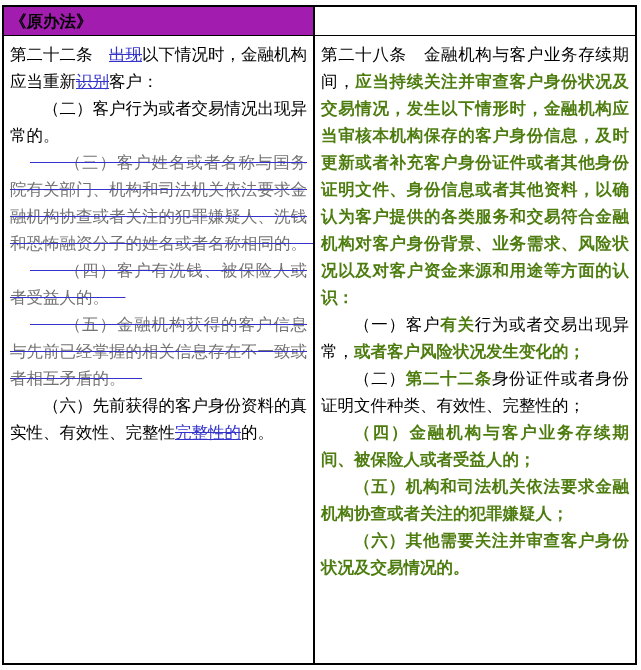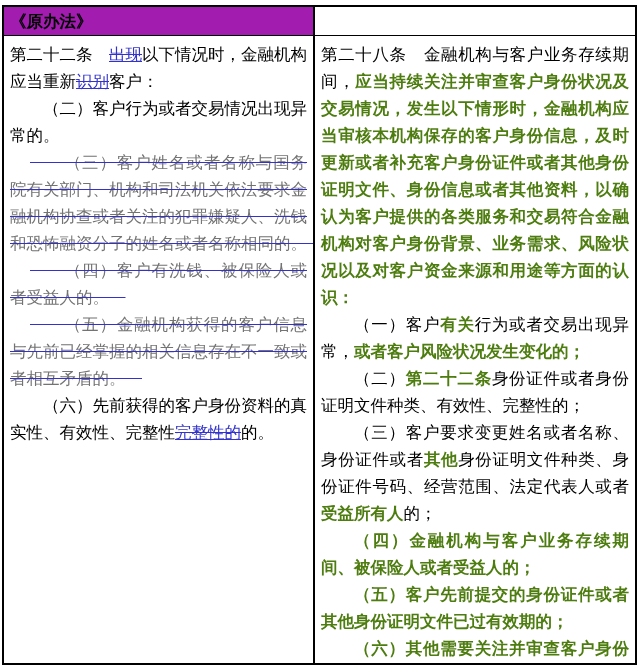--- a/index.html
+++ b/index.html
@@ -99,19 +99,18 @@
         <p class="ind"><span class="run-n">（二）客户行为或者交易情况出现异常的。</span></p>
         <p class=""><span class="run-d">　　（三）客户姓名或者名称与国务院有关部门、机构和司法机关依法要求金融机构协查或者关注的犯罪嫌疑人、洗钱和恐怖融资分子的姓名或者名称相同的。　</span></p>
         <p class=""><span class="run-d">　　（四）客户有洗钱、被保险人或者受益人的。　</span></p>
         <p class=""><span class="run-d">　　（五）金融机构获得的客户信息与先前已经掌握的相关信息存在不一致或者相互矛盾的。　</span></p>
         <p class="ind"><span class="run-n">（六）先前获得的客户身份资料的真实性、有效性、完整性</span><span class="run-di">完整性的</span><span class="run-n">的。</span></p>
       </div>
     <div class="td right-col" id="right-cell">
         <p class=""><span class="run-n">第二十八条　金融机构与客户业务存续期间，</span><span class="run-r">应当持续关注并审查客户身份状况及交易情况，发生以下情形时，金融机构应当审核本机构保存的客户身份信息，及时更新或者补充客户身份证件或者其他身份证明文件、身份信息或者其他资料，以确认为客户提供的各类服务和交易符合金融机构对客户身份背景、业务需求、风险状况以及对客户资金来源和用途等方面的认识：</span></p>
         <p class="ind"><span class="run-n">（一）客户</span><span class="run-r">有关</span><span class="run-n">行为或者交易出现异常，</span><span class="run-r">或者客户风险状况发生变化的；</span></p>
         <p class="ind"><span class="run-n">（二）</span><span class="run-r">第二十二条</span><span class="run-n">身份证件或者身份证明文件种类、有效性、完整性的；</span></p>
-        <p class="ind"><span class="run-n">（三）客户要求变更姓名或者名称、身份证件或者</span><span class="run-r">其他</span><span class="run-n">身份证明文件种类、身份证件号码、经营范围、法定代表人或者</span><span class="run-r">受益所有人</span><span class="run-n">的；</span></p>
         <p class="ind"><span class="run-r">（四）金融机构与客户业务存续期间、被保险人或者受益人的；</span></p>
-        <p class="ind"><span class="run-r">（五）客户先前提交的身份证件或者其他身份证明文件已过有效期的；</span></p>
+        <p class="ind"><span class="run-r">（五）机构和司法机关依法要求金融机构协查或者关注的犯罪嫌疑人；</span></p>
         <p class="ind"><span class="run-r">（六）其他需要关注并审查客户身份状况及交易情况的。</span></p>
       </div>
   </div>
 </div>
 
 </body></html>

